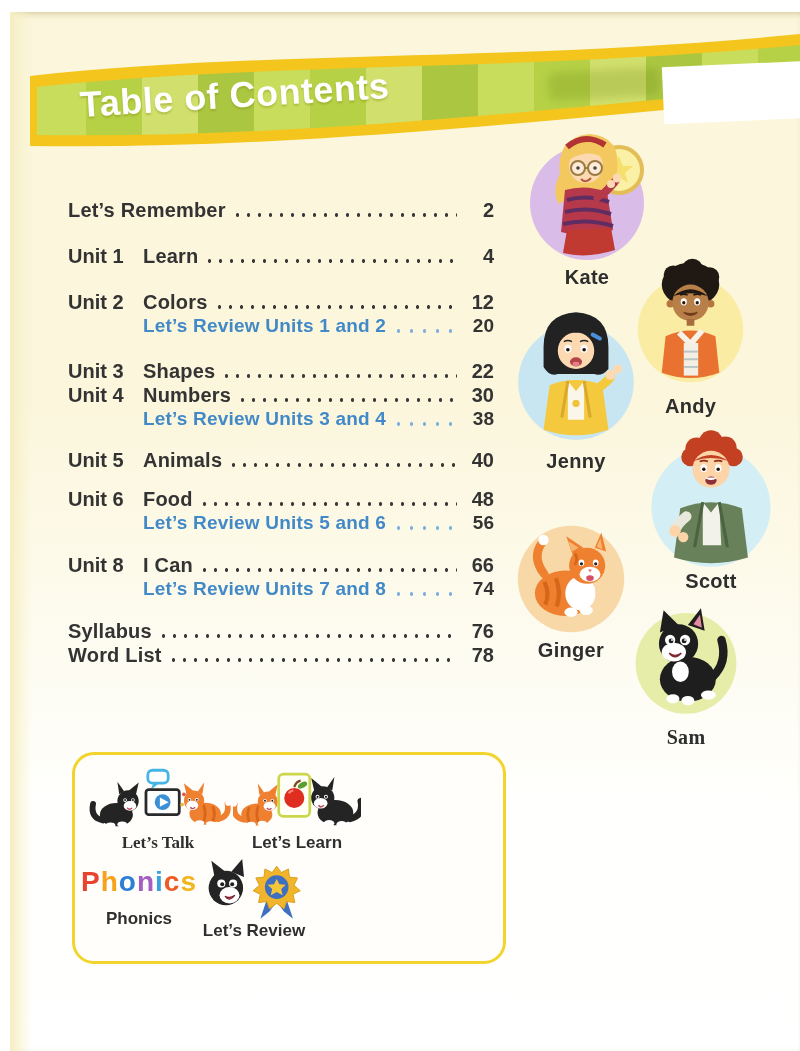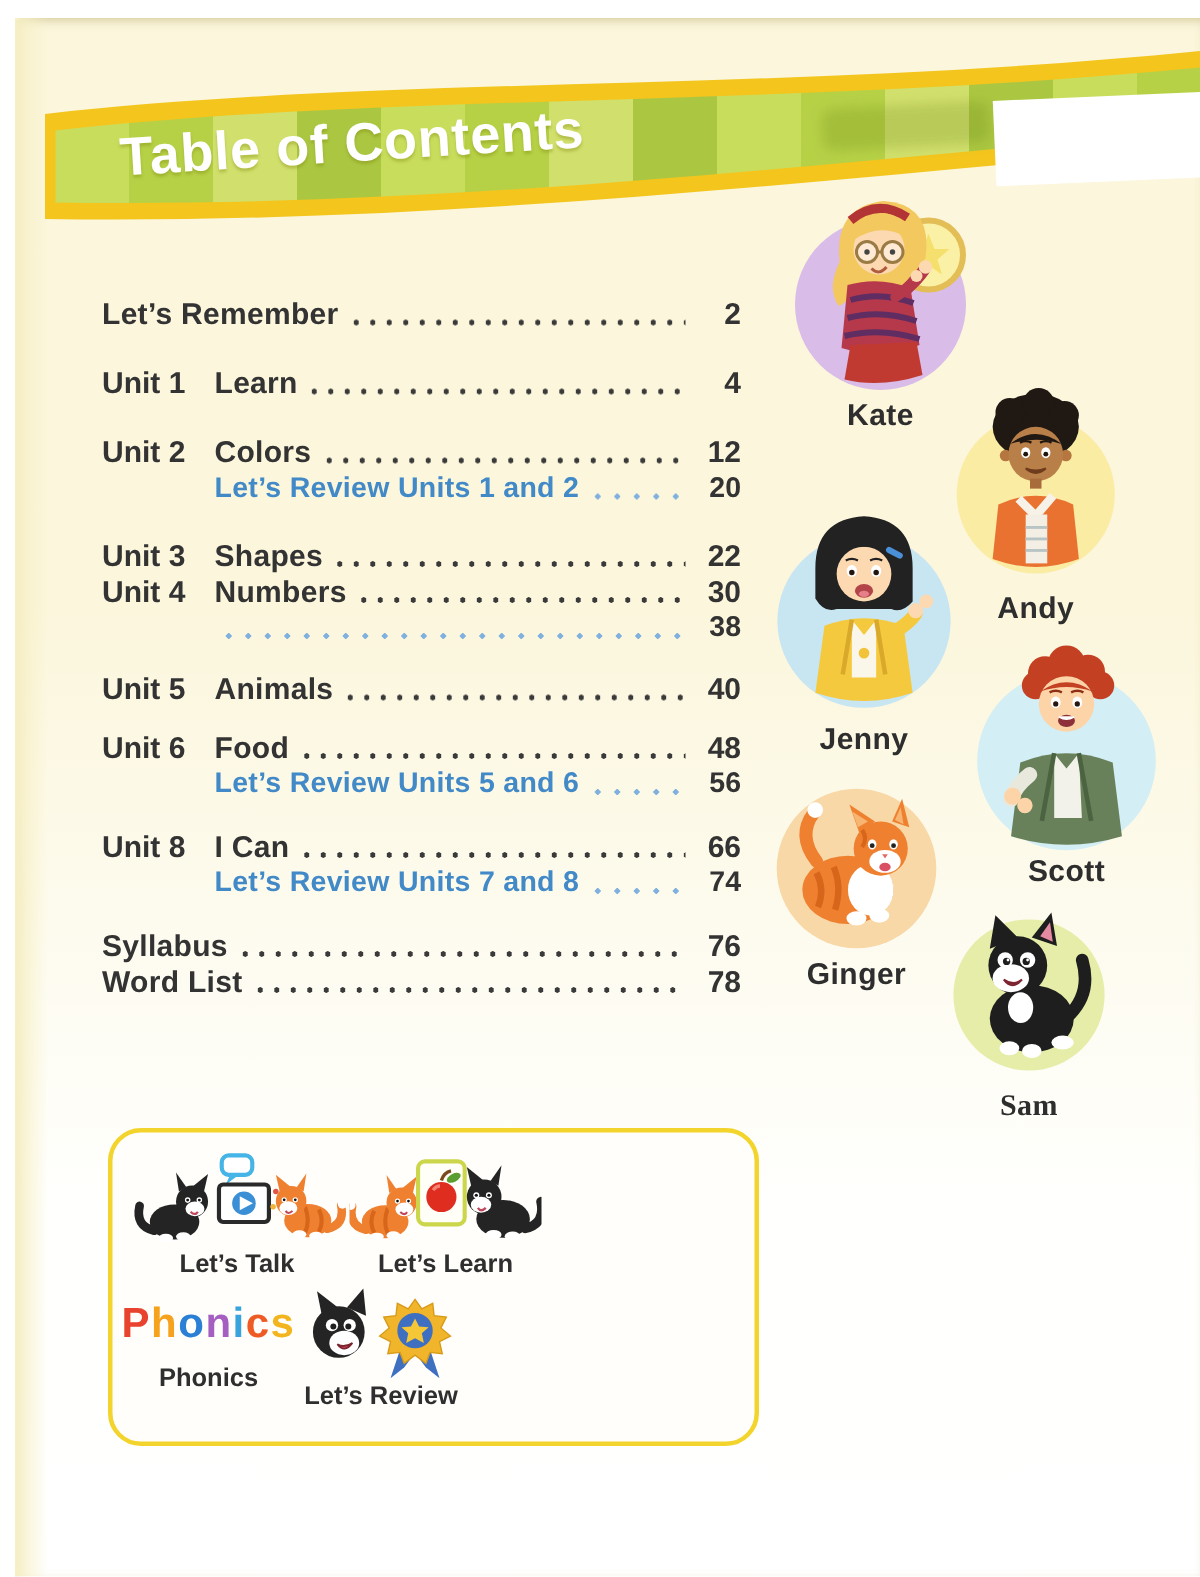--- a/index.html
+++ b/index.html
@@ -60,40 +60,40 @@
   .mb16{margin-bottom:16px}.mb0{margin-bottom:0}
   
   .char{position:absolute;}
   .char svg{display:block;}
   .char-label{
     position:absolute;left:0;right:0;text-align:center;
     font-size:20px;font-weight:bold;color:#2e2e2e;letter-spacing:.3px;
   }
   .char-kate{left:517px;top:106px;width:120px;}
   .char-andy{left:623px;top:236px;width:115px;}
-  .char-jenny{left:505px;top:316px;width:122px;}
+  .char-jenny{left:505px;top:284px;width:122px;}
   .char-scott{left:639px;top:408px;width:124px;}
   .char-ginger{left:504px;top:486px;width:114px;}
   .char-sam{left:620px;top:572px;width:112px;}
   .char-kate .char-label{top:148px;}
   .char-andy .char-label{top:147px;}
   .char-jenny .char-label{top:154px;}
   .char-scott .char-label{top:150px;}
   .char-ginger .char-label{top:141px;}
   .char-sam .char-label{top:142px;font-family:Liberation Serif, serif;}
   
   .legend{
     position:absolute;left:62px;top:740px;width:434px;height:212px;
     border:3px solid #f3d42c;border-radius:22px;background:#fffefb;
     box-sizing:border-box;padding:6px 8px 4px 8px;
   }
   .legend-row{display:flex;align-items:flex-start;}
   .legend-cell{display:flex;flex-direction:column;align-items:center;}
   .legend-cell .lbl{font-size:17px;font-weight:bold;color:#2f2f2f;margin-top:-2px;white-space:nowrap;}
-  .lc-talk{width:150px;} .lc-learn{width:128px;} .lc-more{width:140px;}
+  .lc-talk{width:150px;font-family:Liberation Serif, serif;} .lc-learn{width:128px;} .lc-more{width:140px;}
   .lc-read{width:188px;} .lc-phon{width:112px;} .lc-rev{width:118px;}
   .phonics-logo{height:58px;display:flex;align-items:center;font-size:28px;font-weight:bold;letter-spacing:1px;}
 </style>
 </head>
 <body>
 
 <svg width="0" height="0" style="position:absolute">
   <defs>
     <g id="catB">
       <path d="M14,6 Q27,3 24,-11" stroke="#242424" stroke-width="6" fill="none" stroke-linecap="round"></path>
@@ -197,20 +197,21 @@
 
     <div class="toc-group mb17">
       <div class="toc-row">
         <span class="unit">Unit 4</span>
         <span class="title">Numbers</span>
         <span class="leader"></span>
         <span class="pnum">30</span>
       </div>
       <div class="toc-row review">
         <span class="unit"></span>
+        <span class="title">Let’s Review Units 3 and 4</span>
         <span class="leader"></span>
         <span class="pnum">38</span>
       </div>
     </div>
 
     <div class="toc-group mb15">
       <div class="toc-row">
         <span class="unit">Unit 5</span>
         <span class="title">Animals</span>
         <span class="leader"></span>

